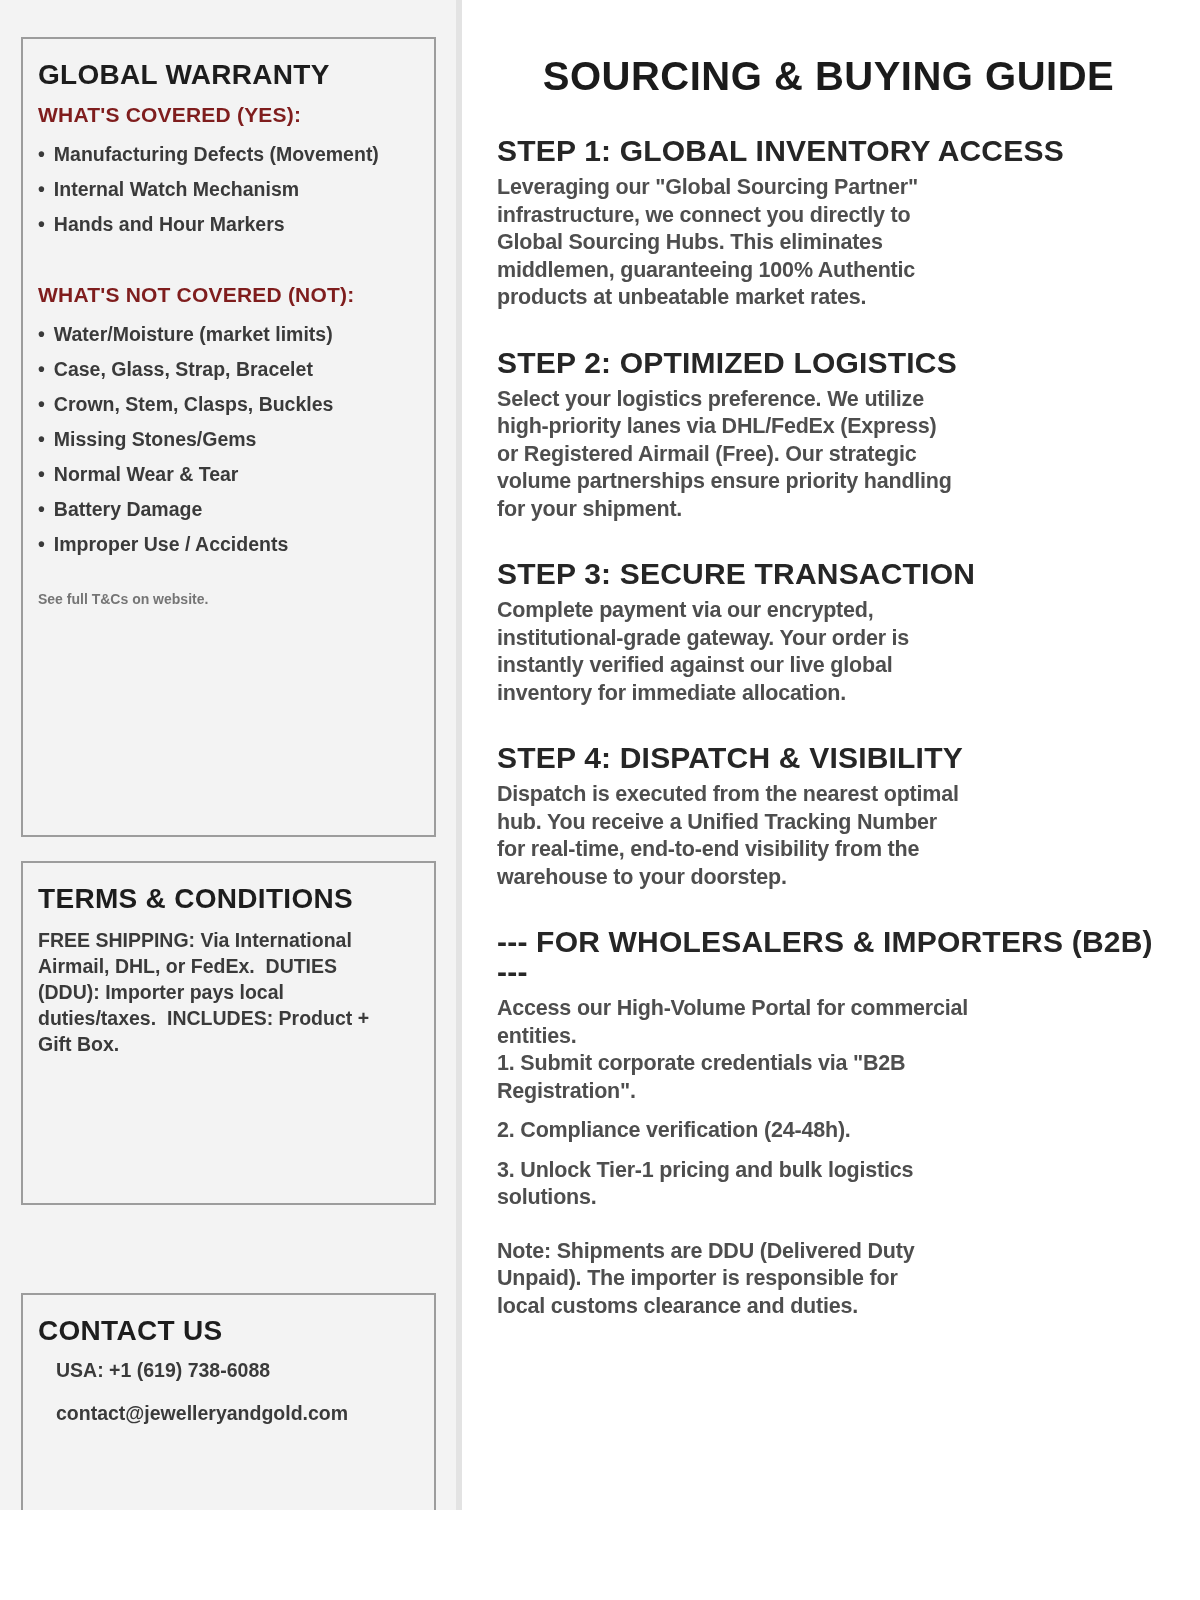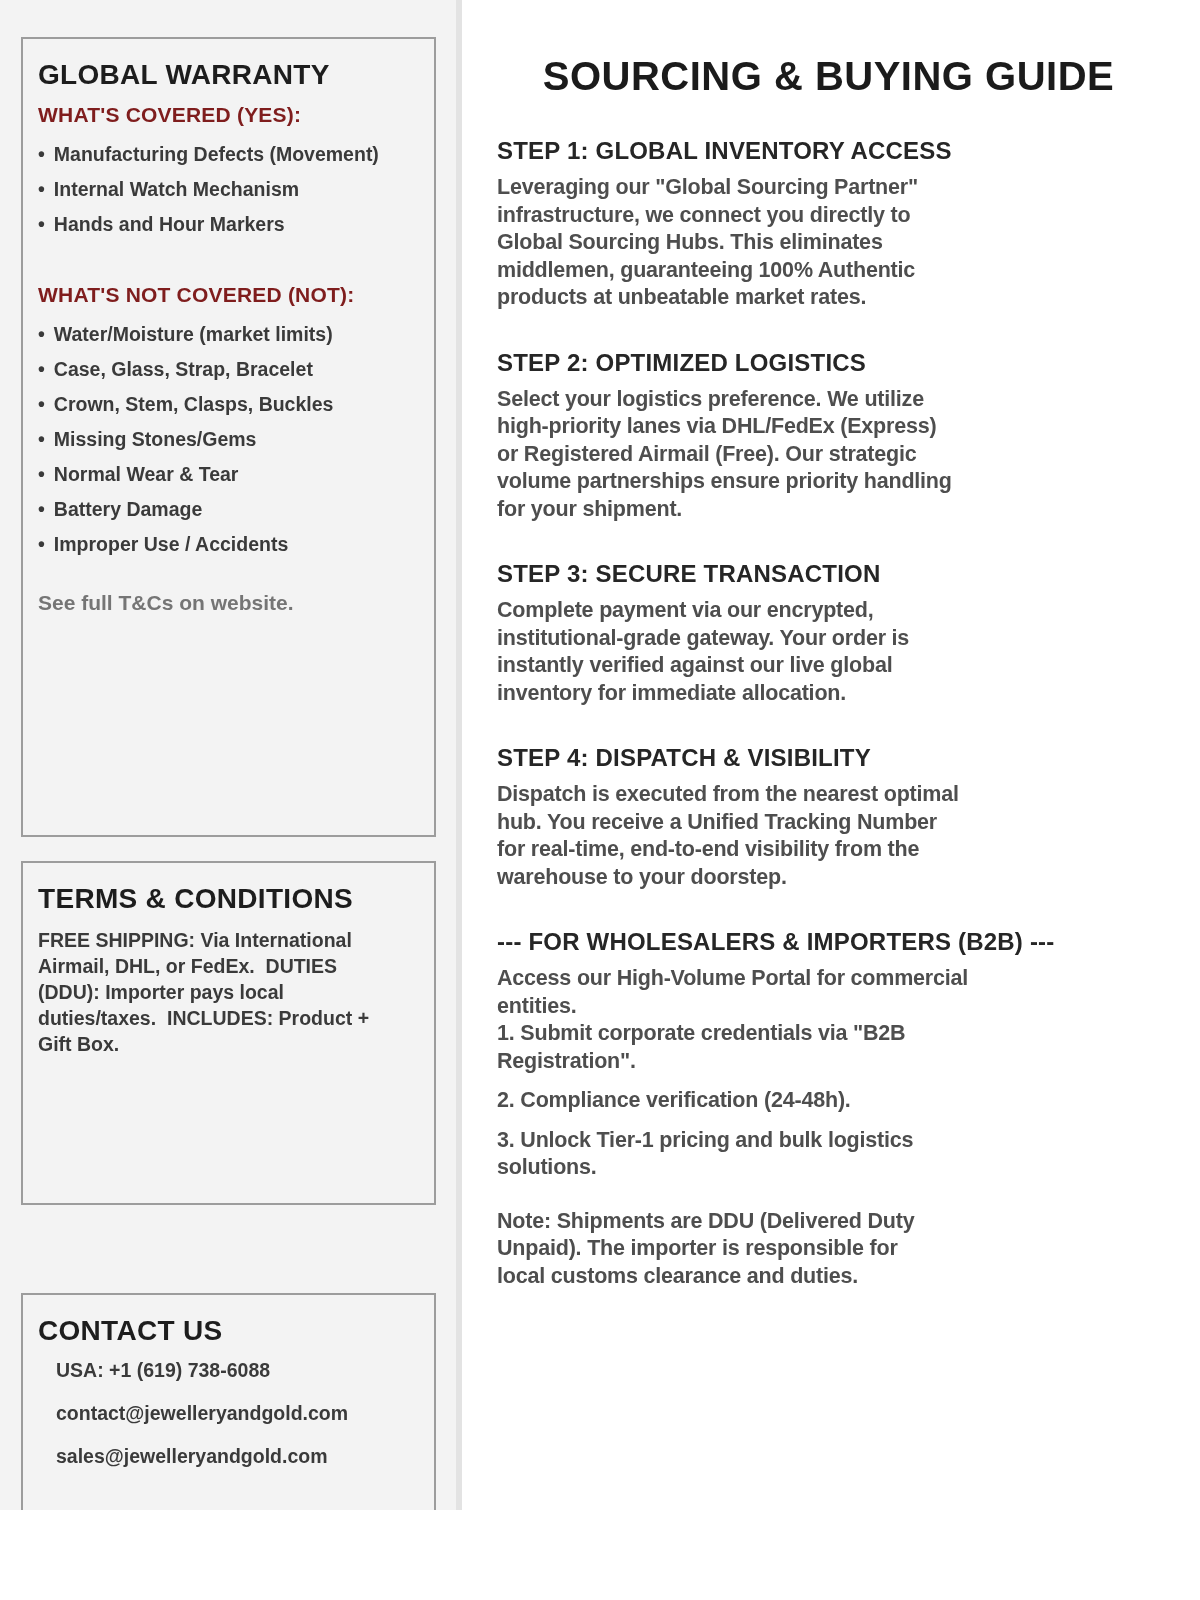--- a/index.html
+++ b/index.html
@@ -22,35 +22,35 @@
   .panel h2{
     margin:0 0 12px;font-size:28px;font-weight:800;color:#1d1d1d;letter-spacing:.3px;
   }
   .sub{margin:0 0 16px;font-size:21px;font-weight:700;color:#7f1d1d;letter-spacing:.2px;}
   .sub.second{margin-top:48px;}
   .blist{list-style:none;margin:0;padding:0;}
   .blist li{
     font-size:19.5px;font-weight:700;color:#3a3a3a;line-height:22px;margin-bottom:13px;
   }
   .blist .dot{margin-right:9px;}
-  .footnote{margin-top:36px;font-size:21px;font-weight:700;color:#757575;}
+  .footnote{margin-top:36px;font-size:14px;font-weight:700;color:#757575;}
   .terms-body{
     margin:0;font-size:19.5px;font-weight:700;color:#3a3a3a;line-height:26px;white-space:pre-wrap;
   }
   .clist{list-style:none;margin:4px 18px 0;padding:0;}
   .clist li{font-size:19.5px;font-weight:700;color:#3a3a3a;margin-bottom:20px;}
   
   .main{position:absolute;left:462px;top:0;width:738px;height:1600px;}
   .main-inner{padding:0 40px 0 35px;}
   .guide-title{
     margin:52px 0 0;text-align:center;font-size:40px;line-height:48px;
     font-weight:800;color:#1b1b1b;letter-spacing:.5px;
   }
   .section h3{
-    margin:36px 0 8px;font-size:24px;line-height:30px;font-weight:800;
+    margin:36px 0 8px;font-size:30px;line-height:30px;font-weight:800;
     color:#262626;letter-spacing:.2px;
   }
   .section .body,.section .b2b-item,.section .note{
     margin:0;font-size:21.5px;line-height:27.5px;font-weight:700;
     color:#4e4e4e;letter-spacing:-.2px;white-space:pre-wrap;
   }
   .b2b-intro{margin-bottom:12px;}
   .nlist{list-style:none;margin:0;padding:0;}
   .nlist .b2b-item{margin-bottom:12px;display:block;}
   .section .note{margin-top:26px;}
@@ -98,21 +98,20 @@
 duties/taxes.  INCLUDES: Product +
 Gift Box.</p>
     </section>
 
     <section class="panel panel-contact">
       <h2>CONTACT US</h2>
       <ul class="clist">
 
       <li>USA: +1 (619) 738-6088</li>
           <li>contact@jewelleryandgold.com</li>
-          <li>sales@jewelleryandgold.com</li>
         </ul>
     </section>
 
   </aside>
 
   <main class="main">
     <div class="main-inner">
       <h1 class="guide-title">SOURCING &amp; BUYING GUIDE</h1>
 
       <section class="section">

